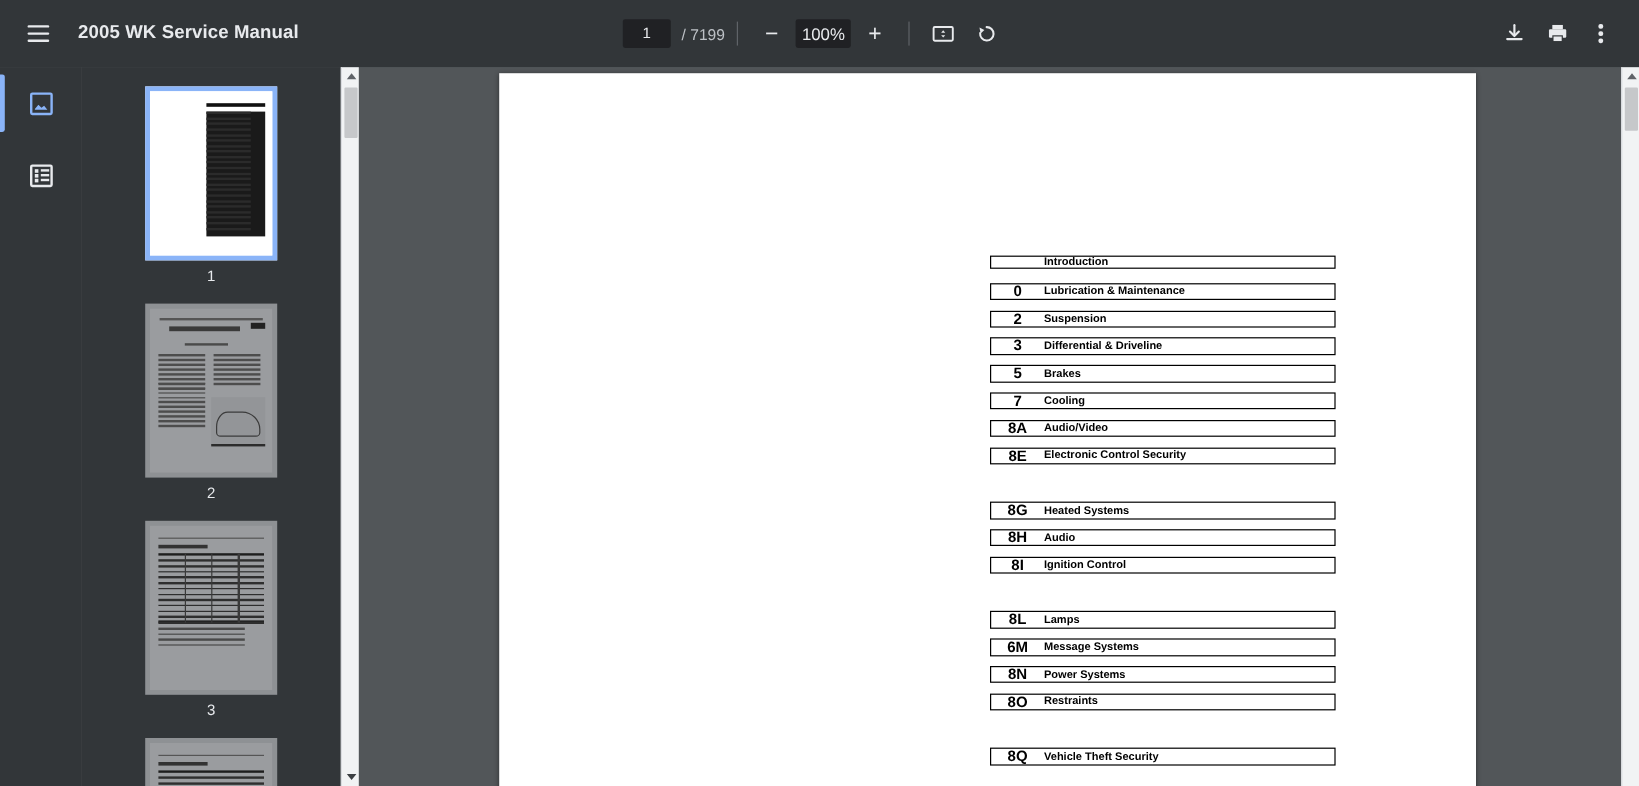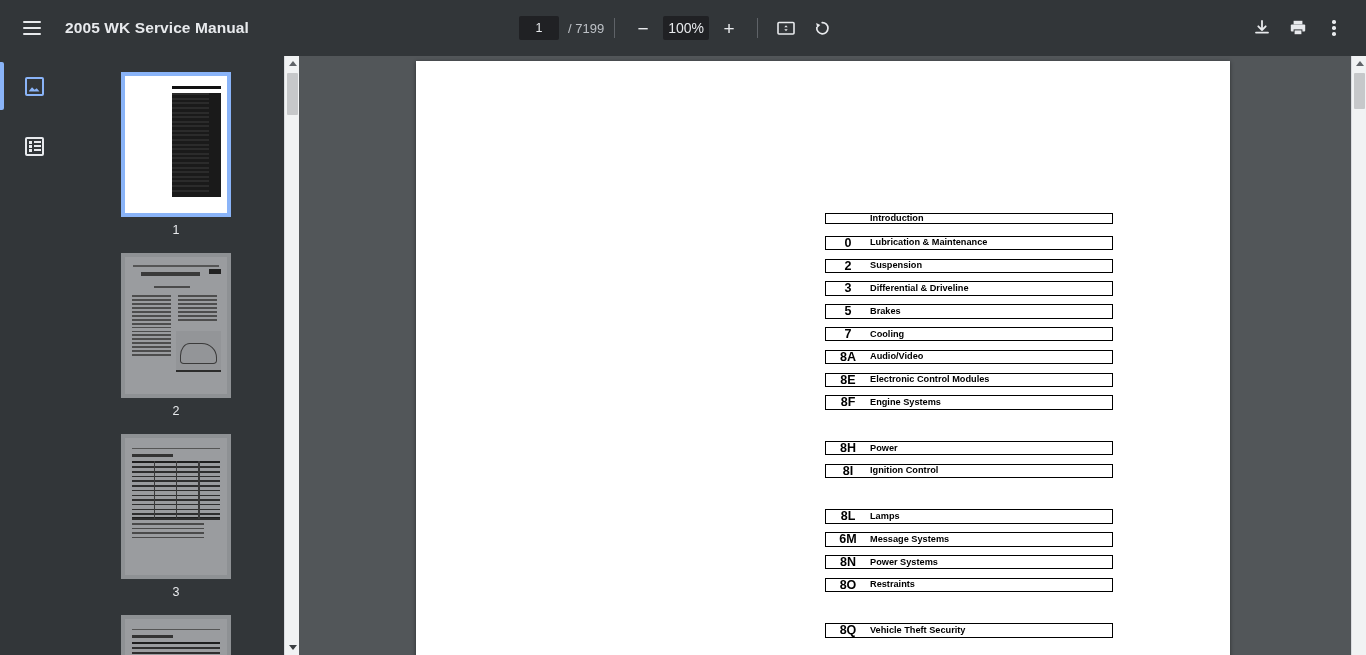--- a/index.html
+++ b/index.html
@@ -729,38 +729,38 @@
         <div class="tab-row">
           <div class="tab-box">
             <span class="tab-code">8A</span>
             <span class="tab-label">Audio/Video</span>
           </div>
           <div class="tab-black"></div>
         </div>
         <div class="tab-row">
           <div class="tab-box">
             <span class="tab-code">8E</span>
-            <span class="tab-label">Electronic Control Modules</span>
-          </div>
-          <div class="tab-black"></div>
-        </div>
-        <div class="tab-row">
-          <div class="tab-box">
-            <span class="tab-code">8F</span>
-            <span class="tab-label">Engine Systems</span>
-          </div>
-          <div class="tab-black"></div>
-        </div>
-        <div class="tab-row">
+            <span class="tab-label">Electronic Control Security</span>
+          </div>
+          <div class="tab-black"></div>
+        </div>
+        <div class="tab-row">
+          <div class="tab-black"></div>
+        </div>
+        <div class="tab-row">
+          <div class="tab-box">
+            <span class="tab-code">8G</span>
+            <span class="tab-label">Heated Systems</span>
+          </div>
           <div class="tab-black"></div>
         </div>
         <div class="tab-row">
           <div class="tab-box">
             <span class="tab-code">8H</span>
-            <span class="tab-label">Power</span>
+            <span class="tab-label">Audio</span>
           </div>
           <div class="tab-black"></div>
         </div>
         <div class="tab-row">
           <div class="tab-box">
             <span class="tab-code">8I</span>
             <span class="tab-label">Ignition Control</span>
           </div>
           <div class="tab-black"></div>
         </div>

